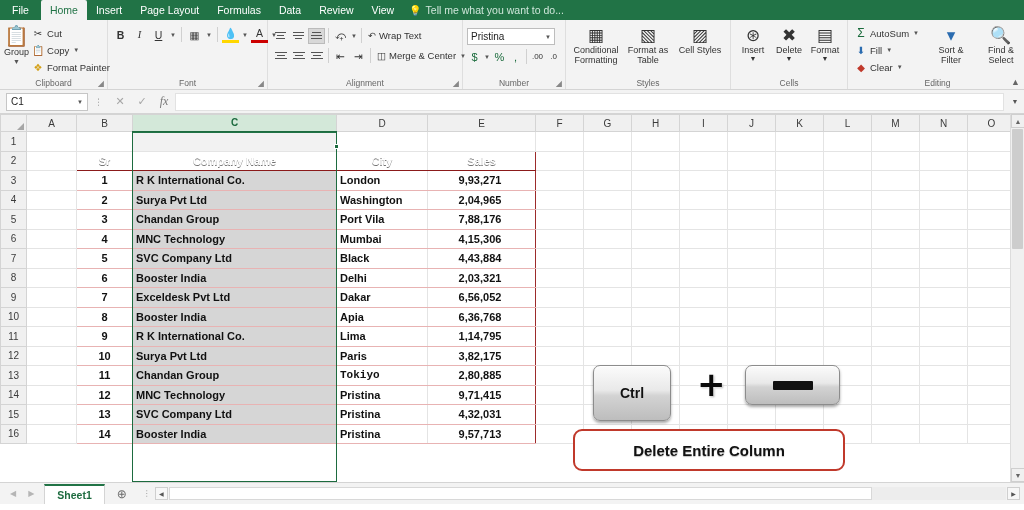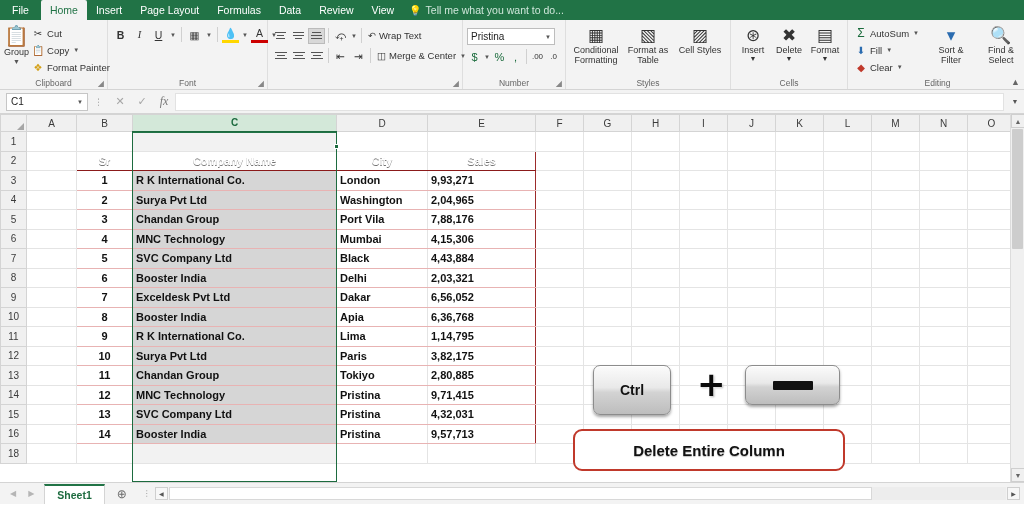--- a/index.html
+++ b/index.html
@@ -189,21 +189,21 @@
     font-family: "Liberation Sans", sans-serif;
     border-top: 1px solid #8b1a1a !important;
     border-bottom: 1px solid #8b1a1a !important;
     text-shadow: 0 1px 0 rgba(0,0,0,.55);
   }
   .dcell {
     font-weight: bold; font-size: 11.5px; color: #111;
     border-bottom: 1px solid #e8b3b3 !important;
   }
   .dcell.num { text-align: center; }
-  .dcell.right { text-align: left; padding-right: 6px; }
+  .dcell.right { text-align: center; padding-right: 6px; }
   .bl { border-left: 1px solid #9c2b2b !important; }
   .br { border-right: 1px solid #9c2b2b !important; }
   .selshade { background: #d6d6d6 !important; }
 
   
   .selbox {
     position: absolute; border: 1.5px solid #1d6b3f;
     pointer-events: none; z-index: 5;
   }
   .selhandle {
@@ -393,20 +393,21 @@
         <div class="ibtn">⇤</div>
         <div class="ibtn">⇥</div>
         <div class="sep"></div>
         <div class="wbtn">
           <span>◫</span>
           <span>Merge &amp; Center</span>
           <span class="caret">▼</span>
         </div>
       </div>
     </div>
+    <div class="grp-title">Alignment</div>
     <div class="launcher">◢</div>
   </div>
 
   <div class="grp" style="width:105px">
     <div class="grp-body" style="flex-direction:column;padding-top:5px">
       <div class="numbox">
         <span>Pristina</span>
         <span class="dd" style="margin-left:auto;font-size:6px;color:#555">▼</span>
       </div>
       <div class="numrow">
@@ -748,21 +749,21 @@
           <td class="cell" style="width: 48px;"></td>
           <td class="cell" style="width: 48px;"></td>
           <td class="cell" style="width: 48px;"></td>
           <td class="cell" style="width: 48px;"></td>
         </tr>
         <tr>
           <th class="rowhdr">13</th>
           <td class="cell" style="width: 50px; border-bottom: 1px solid rgb(228, 228, 228);"></td>
           <td class="cell dcell num bl" style="width: 56px;">11</td>
           <td class="cell dcell selshade" style="width: 204px;">Chandan Group</td>
-          <td class="cell dcell" style="width: 91px;">Tokiyo</td>
+          <td class="cell dcell" style="width: 91px; font-family: Liberation Mono, monospace;">Tokiyo</td>
           <td class="cell dcell right br" style="width: 108px;">2,80,885</td>
           <td class="cell" style="width: 48px;"></td>
           <td class="cell" style="width: 48px;"></td>
           <td class="cell" style="width: 48px;"></td>
           <td class="cell" style="width: 48px;"></td>
           <td class="cell" style="width: 48px;"></td>
           <td class="cell" style="width: 48px;"></td>
           <td class="cell" style="width: 48px;"></td>
           <td class="cell" style="width: 48px;"></td>
           <td class="cell" style="width: 48px;"></td>
@@ -815,45 +816,27 @@
           <td class="cell" style="width: 48px;"></td>
           <td class="cell" style="width: 48px;"></td>
           <td class="cell" style="width: 48px;"></td>
           <td class="cell" style="width: 48px;"></td>
           <td class="cell" style="width: 48px;"></td>
           <td class="cell" style="width: 48px;"></td>
           <td class="cell" style="width: 48px;"></td>
           <td class="cell" style="width: 48px;"></td>
           <td class="cell" style="width: 48px;"></td>
         </tr>
-        <tr>
-          <th class="rowhdr">18</th>
-          <td class="cell" style="width: 50px;"></td>
-          <td class="cell" style="width: 56px;"></td>
-          <td class="cell selcol" style="width: 204px;"></td>
-          <td class="cell" style="width: 91px;"></td>
-          <td class="cell" style="width: 108px;"></td>
-          <td class="cell" style="width: 48px;"></td>
-          <td class="cell" style="width: 48px;"></td>
-          <td class="cell" style="width: 48px;"></td>
-          <td class="cell" style="width: 48px;"></td>
-          <td class="cell" style="width: 48px;"></td>
-          <td class="cell" style="width: 48px;"></td>
-          <td class="cell" style="width: 48px;"></td>
-          <td class="cell" style="width: 48px;"></td>
-          <td class="cell" style="width: 48px;"></td>
-          <td class="cell" style="width: 48px;"></td>
-        </tr>
       </tbody>
   </table>
 
   <div class="selbox" style="left:132px; top:17px; width:205px; height:351px;"></div>
   <div class="selhandle" style="left:334px; top:30px;"></div>
 
-  <div class="keycap" style="left:593px; top:251px; width:78px; height:50px;">
+  <div class="keycap" style="left:593px; top:251px; width:78px; height:56px;">
     <span>Ctrl</span>
   </div>
   <div class="plussign" style="left:697px; top:253px;"><span>+</span></div>
   <div class="keycap" style="left:745px; top:251px; width:95px; height:40px;">
     <span class="minusbar"></span>
   </div>
 
   <div class="callout" style="left:573px; top:315px; width:272px; height:42px;">Delete Entire Column</div>
 
   <div class="vscroll">

